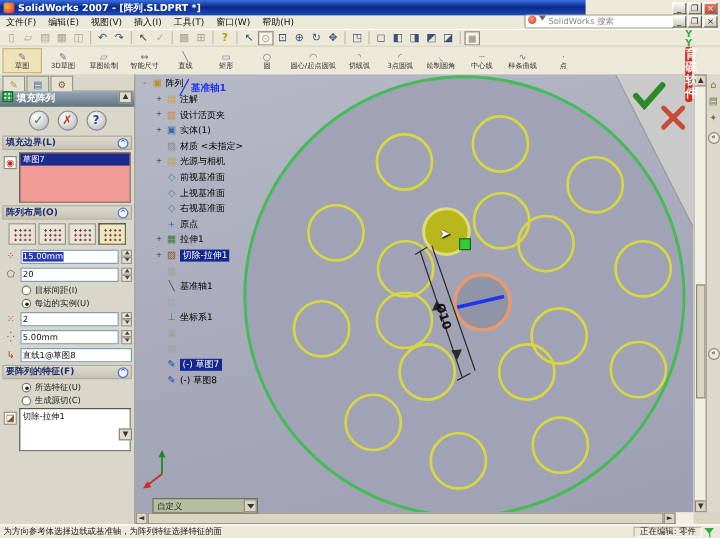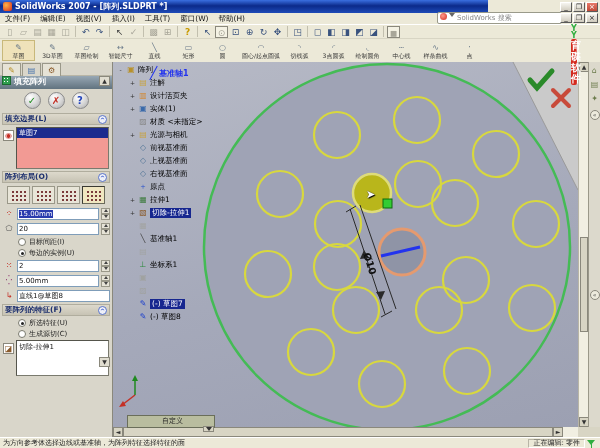--- a/index.html
+++ b/index.html
@@ -100,21 +100,21 @@
   .trow .exp{width:7px;font-size:6px;color:#333;text-align:center;}
   .trow .ticon{width:10px;text-align:center;font-size:8px;line-height:10px;}
   .trow.child{padding-left:12px;}
   .trow .lbl.hl{background:#16268f;color:#fff;padding:0 2px;}
   .trow.ghost .ticon{opacity:.55;}
   .callout{position:absolute;left:46px;top:6px;z-index:6;color:#2233ee;font-size:8px;font-weight:bold;}
   .callout-line{position:absolute;left:40px;top:3px;width:1px;height:16px;background:#2233ee;transform:rotate(28deg);z-index:6;}
   .cursor{position:absolute;left:253px;top:126px;z-index:8;font-size:11px;color:#fff;text-shadow:0 0 1px #000,1px 1px 1px #000;}
 
   .view-select{position:absolute;left:127px;top:415px;width:88px;height:13px;z-index:20;background:#b9bd9f;
-    border:1px solid #6a6e5a;display:flex;align-items:center;font-size:7px;color:#222;padding-left:3px;flex-direction:column;}
+    border:1px solid #6a6e5a;display:flex;align-items:center;font-size:7px;color:#222;padding-left:3px;}
   .view-select .vdrop{margin-left:auto;width:11px;height:11px;background:#d8d5c4;border:1px solid #8a887c;
     display:flex;align-items:center;justify-content:center;}
   .view-select .vdrop::after{content:"";border-left:3px solid transparent;border-right:3px solid transparent;border-top:4px solid #333;}
 
   
   .vscroll{position:absolute;left:578px;top:62px;width:10px;height:365px;background:#f1efe2;border-left:1px solid #b8b5a6;}
   .sbtn{position:absolute;left:0;width:10px;height:10px;background:#d8d5c4;border:1px solid #8a887c;font-size:6px;line-height:8px;text-align:center;color:#333;}
   .vthumb{position:absolute;left:1px;top:175px;width:8px;height:95px;background:#d8d5c4;border:1px solid #8a887c;}
   .taskpane{position:absolute;left:588px;top:62px;width:12px;height:375px;background:#dcd9cc;border-left:1px solid #9a9889;}
   .tp-icon{width:10px;height:10px;margin:4px auto 0 auto;font-size:8px;line-height:10px;text-align:center;color:#6a7a4a;}

